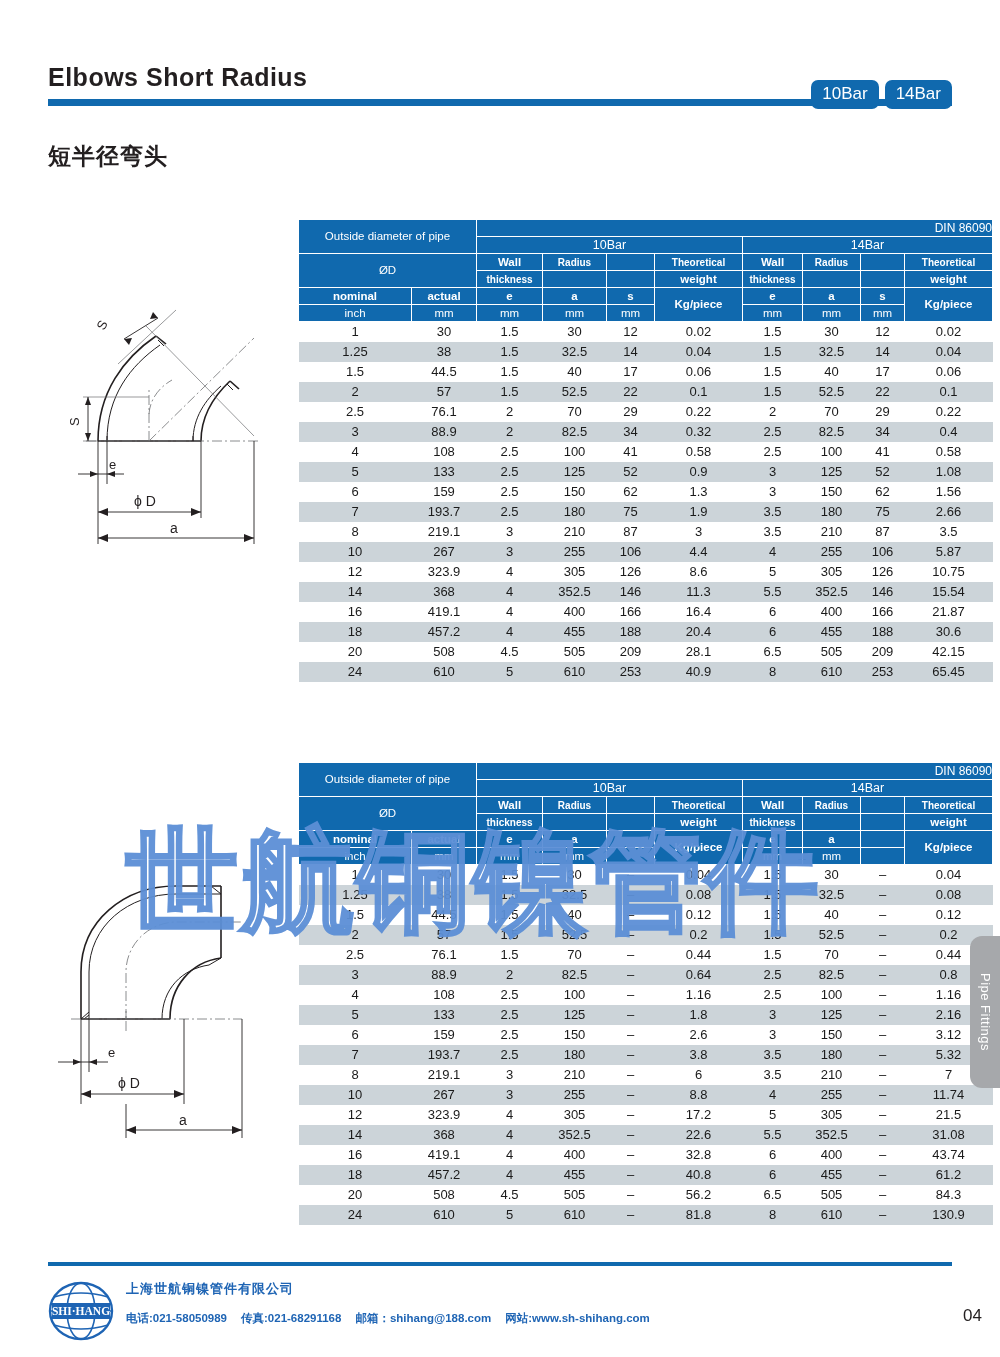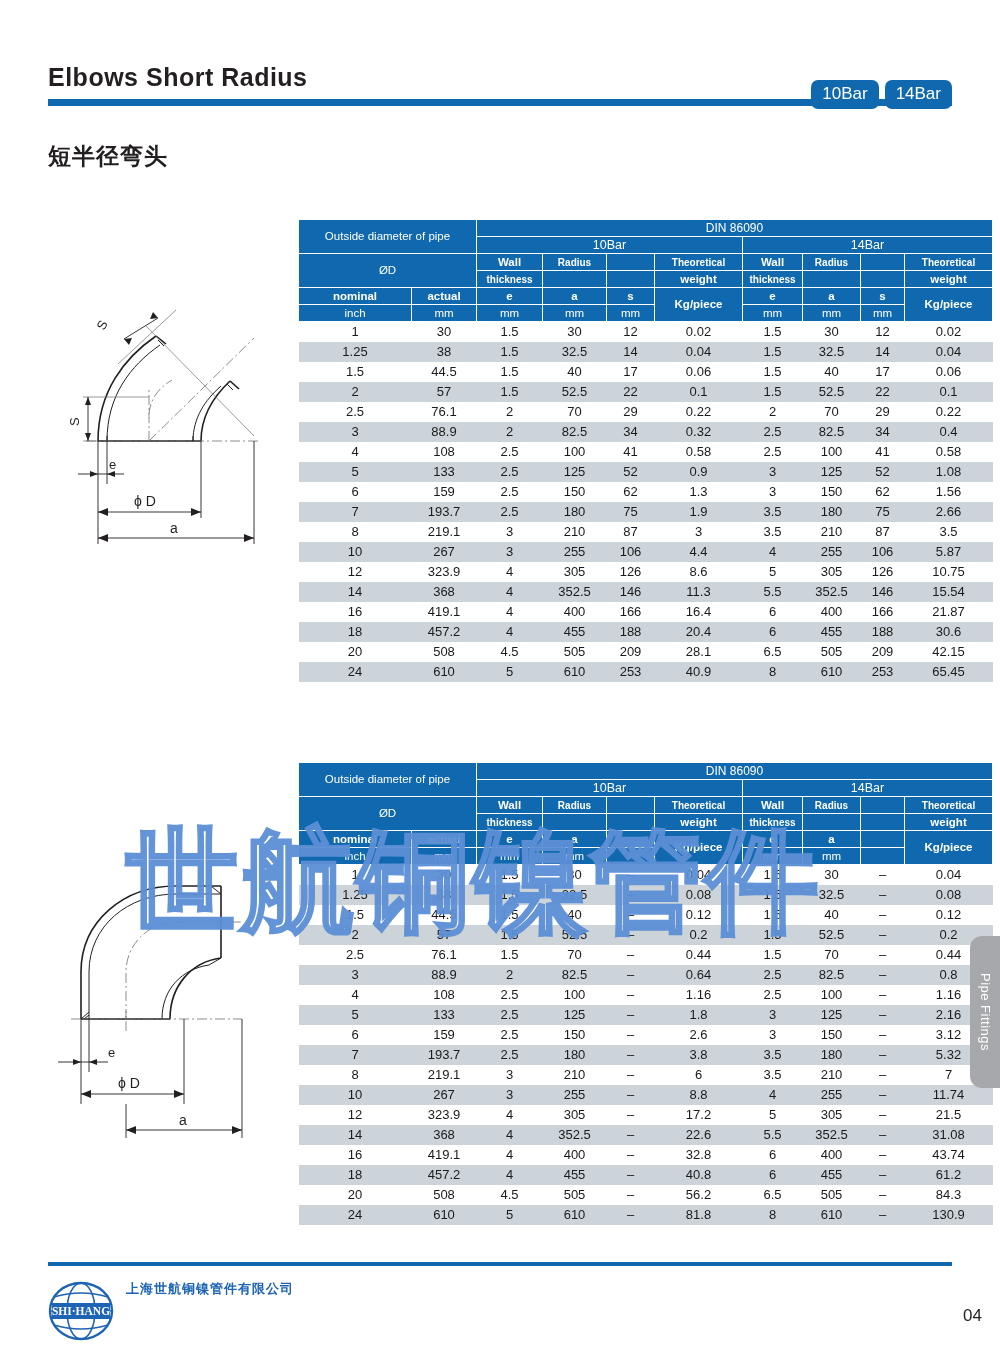--- a/index.html
+++ b/index.html
@@ -117,20 +117,21 @@
     line-height: 13px;
     height: 16px;
     white-space: nowrap;
   }
   .spec-table thead th.lite {
     font-size: 10px;
   }
   .spec-table thead th.din {
     font-size: 12px;
     font-weight: normal;
+    text-align: right;
   }
   .spec-table thead th.bar {
     font-size: 12.5px;
     font-weight: normal;
   }
   .spec-table thead th.od {
     font-size: 11.5px;
     font-weight: normal;
   }
   .spec-table thead th.units {
@@ -983,15 +984,18 @@
       <ellipse cx="33" cy="31" rx="14" ry="28" fill="none" stroke="#1e64b4" stroke-width="1.6"></ellipse>
       <line x1="2" y1="31" x2="64" y2="31" stroke="#1e64b4" stroke-width="1.6"></line>
       <path d="M 6 17 Q 33 9 60 17" fill="none" stroke="#1e64b4" stroke-width="1.6"></path>
       <path d="M 6 45 Q 33 53 60 45" fill="none" stroke="#1e64b4" stroke-width="1.6"></path>
       <rect x="4" y="23" width="58" height="16" fill="#1e64b4"></rect>
       <text x="33" y="35" text-anchor="middle" font-family="'Liberation Serif', serif" font-size="11.5" font-weight="bold" fill="#ffffff">SHI·HANG</text>
     </svg>
   </div>
   <div class="footer-text">
     <div class="footer-company">上海世航铜镍管件有限公司</div>
+    <div class="footer-contact">
+      <span>电话:021-58050989</span><span>传真:021-68291168</span><span>邮箱：shihang@188.com</span><span>网站:www.sh-shihang.com</span>
+    </div>
   </div>
 </div>
 <div class="page-number">04</div>
 
 </body></html>

